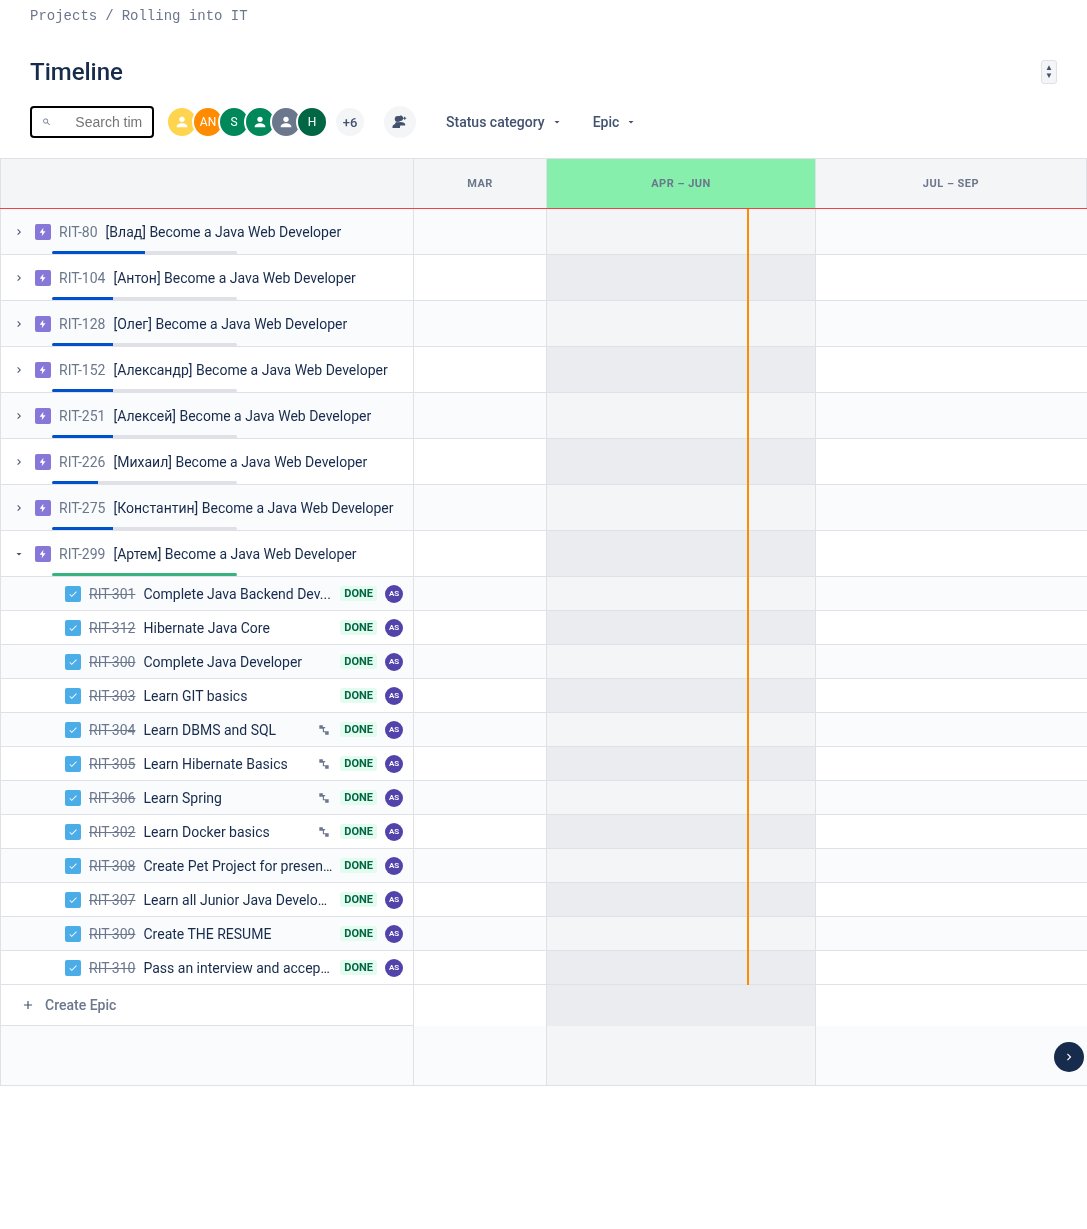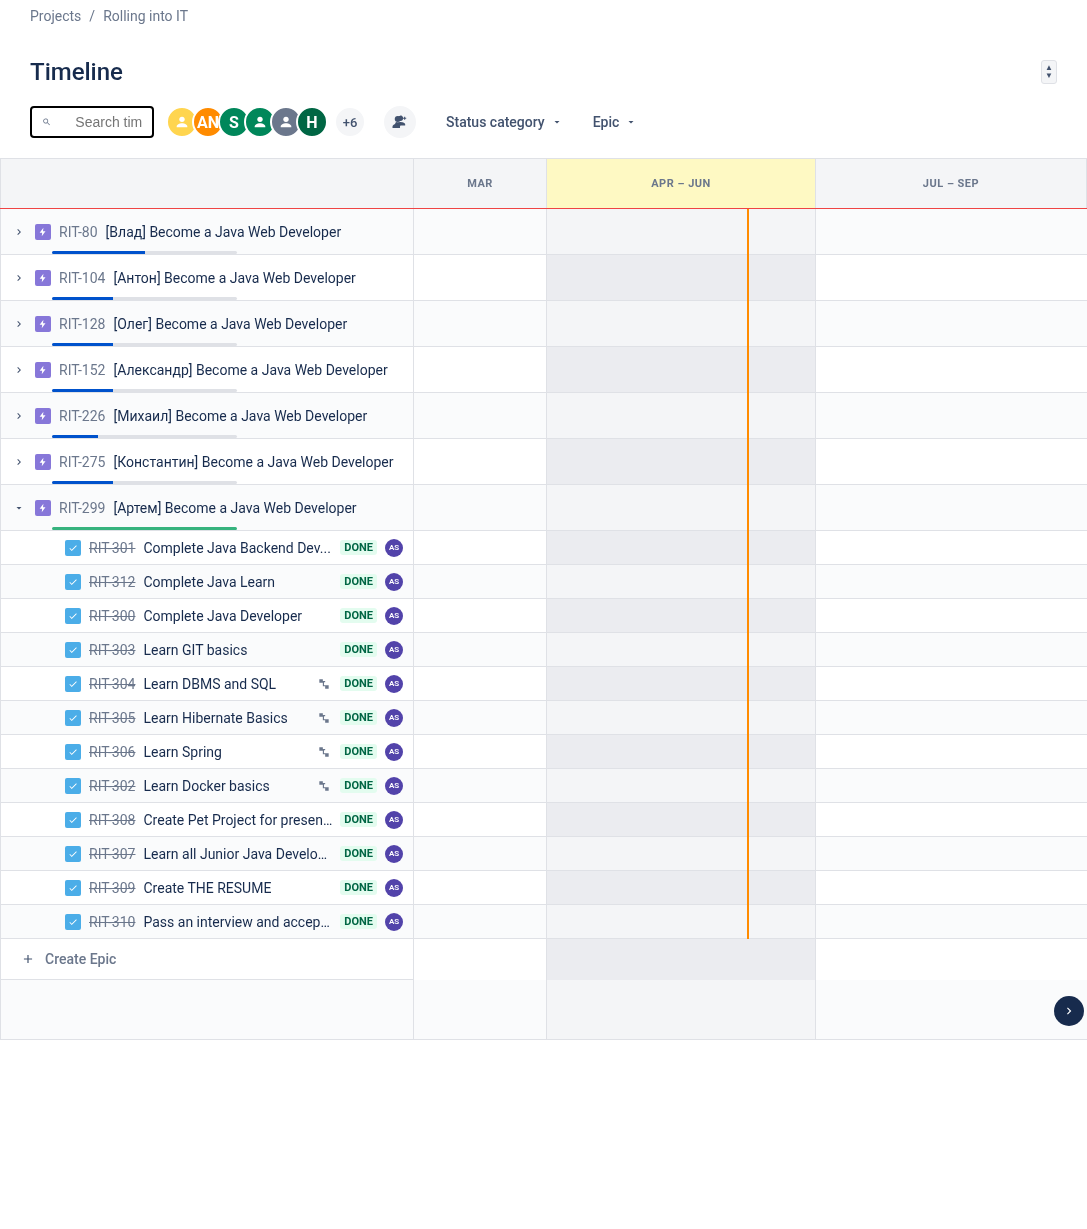--- a/index.html
+++ b/index.html
@@ -1,48 +1,48 @@
 <!DOCTYPE html>
 <html><head>
 <meta charset="utf-8">
 <style>
 * { box-sizing: border-box; margin: 0; padding: 0; }
 body { font-family: -apple-system, BlinkMacSystemFont, "Segoe UI", Roboto, sans-serif; font-size: 14px; color: #172B4D; background: #fff; width: 1087px; }
 .header { padding: 8px 30px 0 30px; }
-.breadcrumb { display: flex; align-items: center; gap: 8px; font-size: 14px; margin-bottom: 12px; }
+.breadcrumb { display: flex; align-items: center; gap: 8px; font-size: 14px; margin-bottom: 12px; font-family: Liberation Mono, monospace; }
 .breadcrumb a { color: #6B778C; text-decoration: none; cursor: pointer; }
 .breadcrumb-sep { color: #6B778C; }
 .page-title-row { display: flex; justify-content: space-between; align-items: center; margin-top: 34px; }
 .page-title { font-size: 24px; font-weight: 500; color: #172B4D; }
 .updown { width: 16px; height: 24px; display: flex; flex-direction: column; align-items: center; justify-content: center; border: 1px solid #dfe1e6; border-radius: 3px; cursor: pointer; background:#f4f5f7; }
 .updown span { font-size: 8px; line-height: 8px; color: #42526E; }
 .toolbar { display: flex; align-items: center; gap: 12px; padding: 20px 30px 20px 30px; }
 .search-box { display: flex; align-items: center; gap: 24px; border: 2px solid #000000; border-radius: 4px; padding: 6px 10px; width: 124px; color: #6B778C; cursor: text; }
 .search-box svg { width: 14px; height: 14px; fill: #6B778C; }
 .search-box input { border: none; outline: none; width: 100%; font-size: 14px; color: #172B4D; }
 .avatars { display: flex; align-items: center; }
-.avatar { width: 32px; height: 32px; border-radius: 50%; display: flex; align-items: center; justify-content: center; font-size: 16px; font-weight: 700; color: #fff; margin-left: -6px; border: 2px solid #fff; cursor: pointer; }
+.avatar { width: 32px; height: 32px; border-radius: 50%; display: flex; align-items: center; justify-content: center; font-size: 12px; font-weight: 400; color: #fff; margin-left: -6px; border: 2px solid #fff; cursor: pointer; }
 .avatar:first-child { margin-left: 0; }
 .avatar.yellow { background: #ffd54f; }
 .avatar.orange { background: #ff8b00; }
 .avatar.green { background: #00875A; }
 .avatar.teal { background: #00875A; }
 .avatar.grey { background: #6B778C; }
 .avatar.darkgreen { background: #006644; }
 .avatar-more { width: 32px; height: 32px; border-radius: 50%; background: #f4f5f7; color: #42526E; display: flex; align-items: center; justify-content: center; font-size: 13px; font-weight: 500; margin-left: -6px; border: 2px solid #fff; cursor: pointer; }
 .add-user { width: 32px; height: 32px; border-radius: 50%; background: #f4f5f7; display: flex; align-items: center; justify-content: center; margin-left: 6px; cursor: pointer; }
 .add-user svg { width: 18px; height: 18px; fill: #42526E; }
 .filter { display: flex; align-items: center; gap: 6px; cursor: pointer; color: #42526E; font-weight: 500; margin-left: 18px; }
 .filter svg { width: 12px; height: 12px; fill: #42526E; }
 .timeline { border-top: 1px solid #dfe1e6; position: relative; }
 .grid-header { display: flex; height: 50px; border-bottom: 1px solid #ef4444; background: #f4f5f7; }
 .col-issues { width: 414px; flex-shrink: 0; border-right: 1px solid #dfe1e6; border-left: 1px solid #dfe1e6; }
 .col-month { border-right: 1px solid #dfe1e6; display: flex; align-items: center; justify-content: center; font-size: 11px; font-weight: 700; color: #6B778C; letter-spacing: 0.5px; }
 .col-mar { width: 133px; }
-.col-aprjun { width: 269px; background: #fef9c3; }
+.col-aprjun { width: 269px; background: #86efac; }
 .col-julsep { flex: 1; }
 .timeline-body { position: relative; }
 .today-line { position: absolute; left: 747px; top: 0; bottom: 0; width: 2px; background: #ff8b00; z-index: 2; }
 .row { display: flex; border-bottom: 1px solid #dfe1e6; }
 .row:nth-child(even) .issue-cell { background: #fafbfc; }
 .row:nth-child(even) .gantt-mar { background: #fafbfc; }
 .row:nth-child(even) .gantt-aprjun { background: #f4f5f7; }
 .row:nth-child(even) .gantt-julsep { background: #fafbfc; }
 .issue-cell { width: 414px; flex-shrink: 0; border-right: 1px solid #dfe1e6; border-left: 1px solid #dfe1e6; display: flex; align-items: center; padding: 10px 10px 10px 10px; gap: 8px; position: relative; min-height: 45px; }
 .issue-cell.subtask { padding-left: 40px; min-height: 33px; padding-top: 6px; padding-bottom: 6px; }
@@ -249,20 +249,43 @@
       <span class="expand">
             <svg viewBox="0 0 24 24">
               <path d="M8.59 16.59L13.17 12 8.59 7.41 10 6l6 6-6 6z"></path>
             </svg>
           </span>
       <span class="epic-icon">
             <svg viewBox="0 0 24 24">
               <path d="M13 2L4 14h6l-1 8 9-12h-6z"></path>
             </svg>
           </span>
+      <span class="issue-key">RIT-251</span>
+      <span class="issue-summary">[Алексей] Become a Java Web Developer</span>
+      <div class="progress-bar">
+        <div class="progress-green" style="width:0%"></div>
+        <div class="progress-blue" style="width:33%"></div>
+      </div>
+    </div>
+    <div class="gantt-mar"></div>
+    <div class="gantt-aprjun"></div>
+    <div class="gantt-julsep"></div>
+      </div>
+      <div class="row">
+    <div class="issue-cell">
+      <span class="expand">
+            <svg viewBox="0 0 24 24">
+              <path d="M8.59 16.59L13.17 12 8.59 7.41 10 6l6 6-6 6z"></path>
+            </svg>
+          </span>
+      <span class="epic-icon">
+            <svg viewBox="0 0 24 24">
+              <path d="M13 2L4 14h6l-1 8 9-12h-6z"></path>
+            </svg>
+          </span>
       <span class="issue-key">RIT-226</span>
       <span class="issue-summary">[Михаил] Become a Java Web Developer</span>
       <div class="progress-bar">
         <div class="progress-green" style="width:0%"></div>
         <div class="progress-blue" style="width:25%"></div>
       </div>
     </div>
     <div class="gantt-mar"></div>
     <div class="gantt-aprjun"></div>
     <div class="gantt-julsep"></div>
@@ -333,21 +356,21 @@
       </div>
       <div class="row">
         <div class="issue-cell subtask">
           <span style="width:16px"></span>
           <span class="task-icon">
             <svg viewBox="0 0 24 24">
               <path d="M9 16.17L4.83 12l-1.42 1.41L9 19 21 7l-1.41-1.41z"></path>
             </svg>
           </span>
           <span class="issue-key done">RIT-312</span>
-          <span class="issue-summary">Complete Java Learn</span>
+          <span class="issue-summary">Hibernate Java Core</span>
 
           <span class="status-badge">DONE</span>
           <span class="assignee">AS</span>
         </div>
         <div class="gantt-mar"></div>
         <div class="gantt-aprjun"></div>
         <div class="gantt-julsep"></div>
       </div>
       <div class="row">
         <div class="issue-cell subtask">

